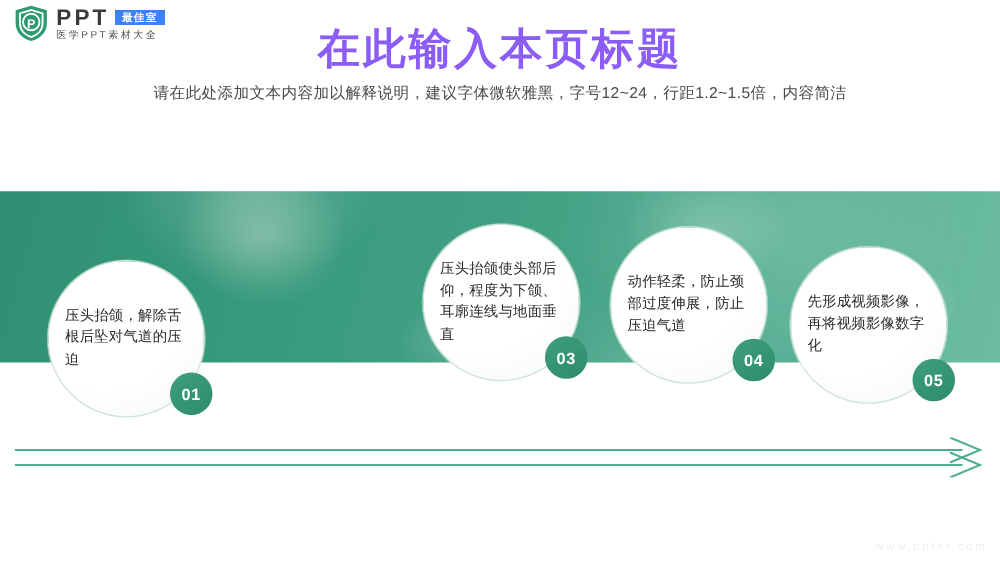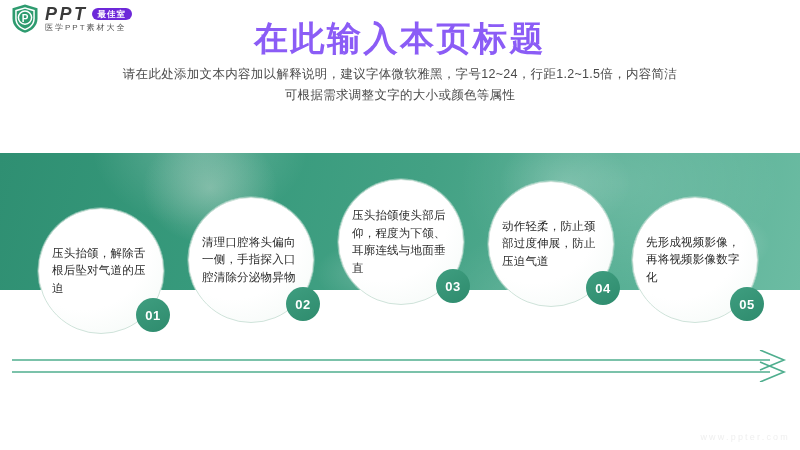--- a/index.html
+++ b/index.html
@@ -18,27 +18,27 @@
   
   #logo {
     position: absolute; left: 10px; top: 3px;
     display: flex; align-items: center; gap: 5px;
   }
   #shield { width: 30px; height: 31px; display: block; }
   #logo-words { display: flex; flex-direction: column; gap: 1px; }
   #logo-top-row { display: flex; align-items: center; gap: 4px; }
   #logo-ppt {
     font-size: 18px; font-weight: bold; color: #3a3a3a;
-    letter-spacing: 2.5px; font-style: italic; line-height: 1;
+    letter-spacing: 2.5px; line-height: 1;
     font-family: "Liberation Sans", sans-serif;
   }
   #logo-badge {
-    background: #6d28d9; color: #ffffff;
+    background: #3b82f6; color: #ffffff;
     font-size: 8.5px; font-weight: bold;
-    border-radius: 6px; padding: 1.5px 6px 2px 6px;
+    border-radius: 0; padding: 1.5px 6px 2px 6px;
     letter-spacing: 1px; line-height: 1;
   }
   #logo-sub {
     font-size: 8px; color: #555; letter-spacing: 2px; line-height: 1;
     white-space: nowrap;
   }
 
   
   #page-title {
     position: absolute; left: 0; top: 16px; width: 800px;
@@ -146,42 +146,35 @@
         <span id="logo-ppt">PPT</span>
         <span id="logo-badge">最佳室</span>
       </div>
       <div id="logo-sub">医学PPT素材大全</div>
     </div>
   </div>
 
   <div id="page-title">在此输入本页标题</div>
   <div id="subtitle">
     <div>请在此处添加文本内容加以解释说明，建议字体微软雅黑，字号12~24，行距1.2~1.5倍，内容简洁</div>
-    <div>可根据需求调整文字的大小或颜色等属性</div>
   </div>
 
   <div id="band">
     <div class="band-blob" style="left:480px;top:-30px;width:170px;height:120px;"></div>
     <div class="band-blob" style="left:690px;top:55px;width:90px;height:70px;"></div>
     <div class="band-blob" style="left:300px;top:80px;width:140px;height:80px;"></div>
   </div>
 
   <div class="step" id="step-1">
     <div class="step-circle">
       <div class="step-text">压头抬颌，解除舌根后坠对气道的压迫</div>
     </div>
     <div class="step-badge">01</div>
   </div>
 
-  <div class="step" id="step-2">
-    <div class="step-circle">
-      <div class="step-text">清理口腔将头偏向一侧，手指探入口腔清除分泌物异物</div>
-    </div>
-    <div class="step-badge">02</div>
-  </div>
 
   <div class="step" id="step-3">
     <div class="step-circle">
       <div class="step-text">压头抬颌使头部后仰，程度为下颌、耳廓连线与地面垂直</div>
     </div>
     <div class="step-badge">03</div>
   </div>
 
   <div class="step" id="step-4">
     <div class="step-circle">

